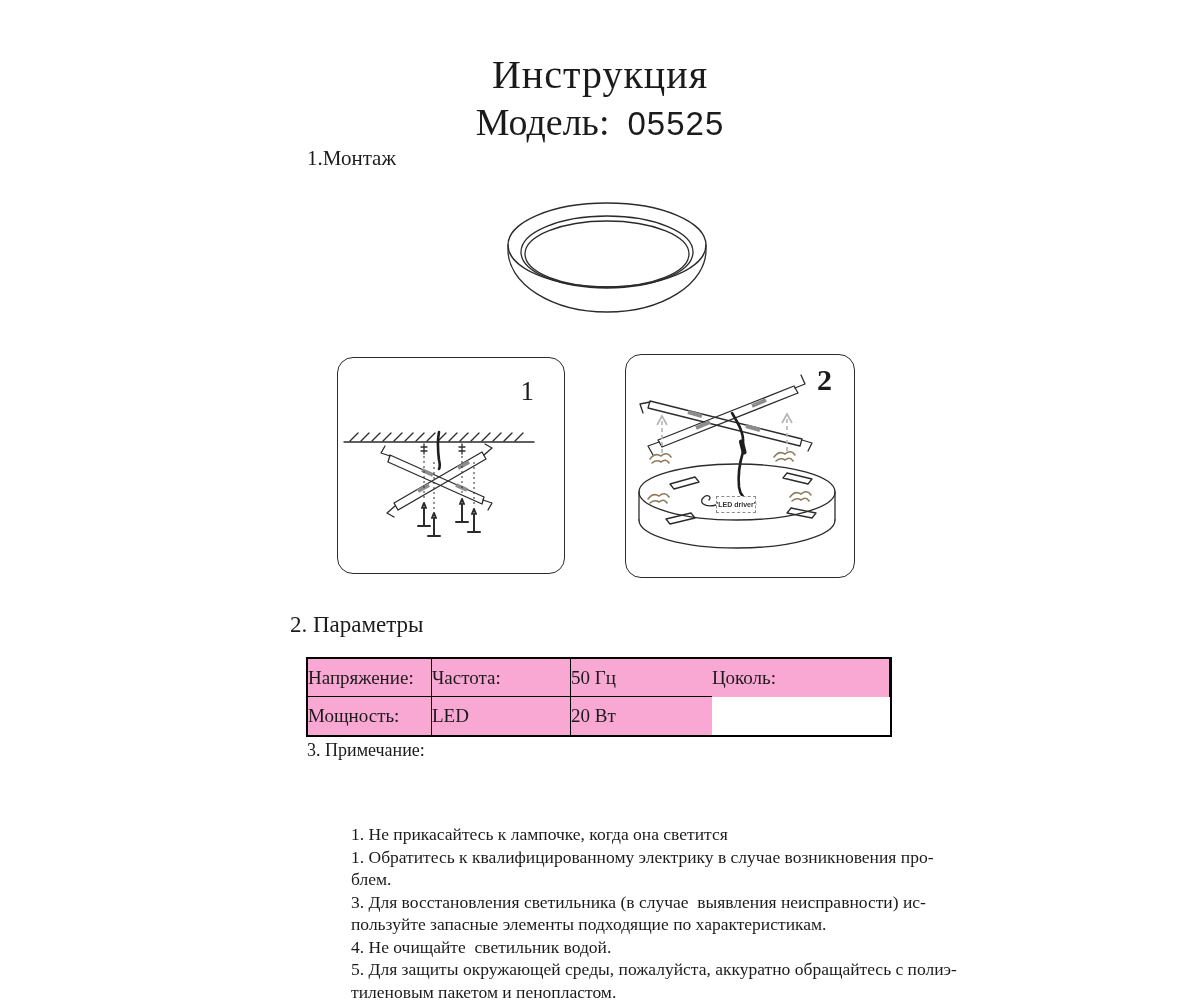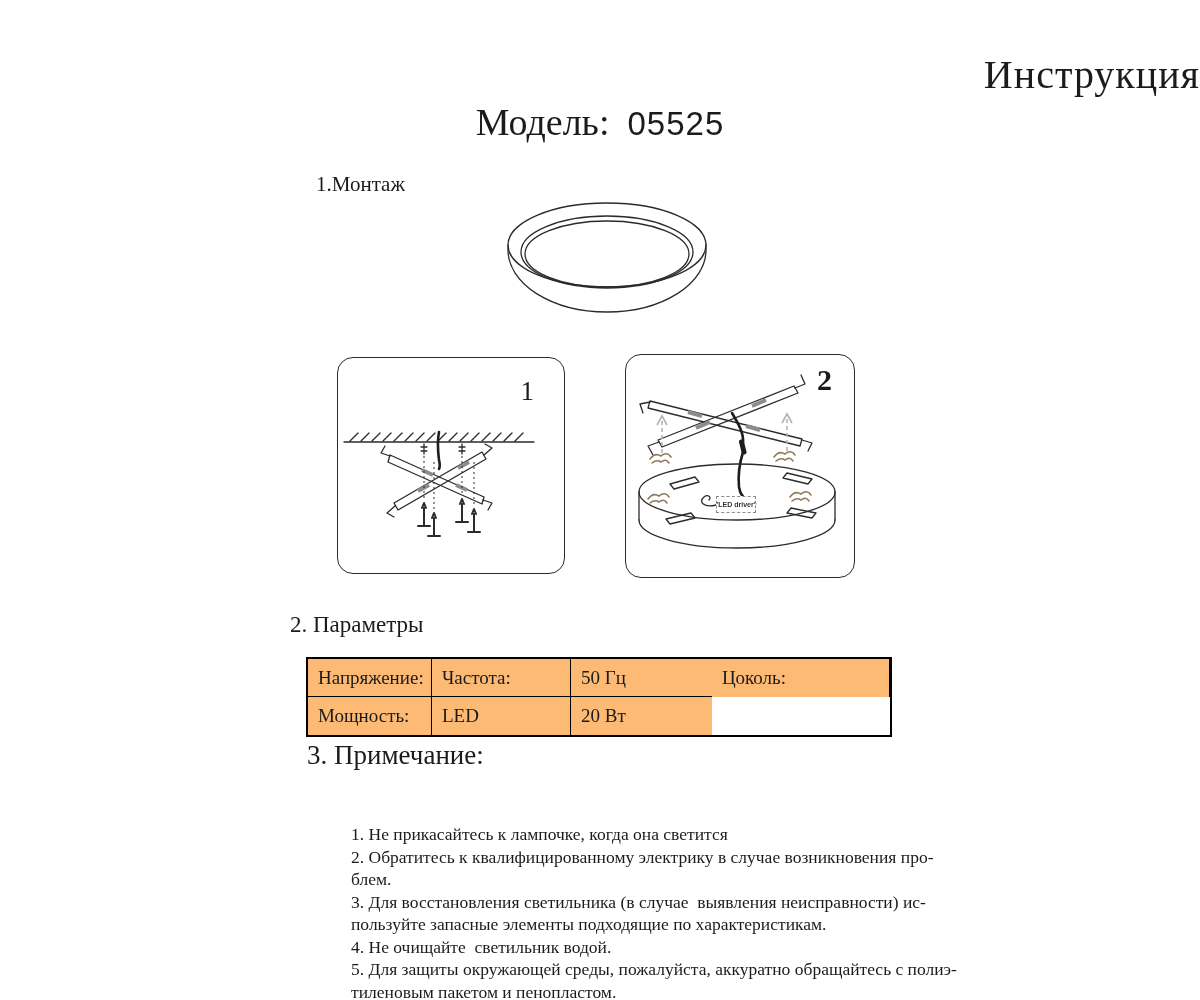--- a/index.html
+++ b/index.html
@@ -2,33 +2,33 @@
 <html><head>
 <meta charset="utf-8">
 <style>
   html,body{margin:0;padding:0;background:#ffffff;}
   .page{
     position:relative;width:1200px;height:1000px;background:#ffffff;
     color:#1b1b1b;font-family:"Liberation Serif",serif;overflow:hidden;
   }
   .abs{position:absolute;}
   .doc-title{
-    left:0;top:54px;width:1200px;text-align:right;
+    left:0;top:54px;width:1200px;text-align:center;
     font-size:40px;line-height:1.05;letter-spacing:1px;
   }
   .model-line{
     left:0;top:103px;width:1200px;text-align:center;font-size:38px;line-height:1.05;
   }
   .model-number{
     font-family:"Liberation Sans",sans-serif;font-size:33px;margin-left:18px;
     letter-spacing:1px;
   }
-  .h-mount{left:316px;top:146px;font-size:21px;margin-top:26px;}
+  .h-mount{left:307px;top:146px;font-size:21px;}
   .h-params{left:290px;top:612px;font-size:23px;}
-  .h-notes{left:307px;top:740px;font-size:27px;text-align:right;}
+  .h-notes{left:307px;top:740px;font-size:18px;text-align:right;}
 
   .lamp-figure{left:505px;top:200px;}
 
   .panel{
     border:1.6px solid #2b2b2b;border-radius:16px;background:#fff;
   }
   .panel1{left:337px;top:357px;width:226px;height:215px;}
   .panel2{left:625px;top:354px;width:228px;height:222px;}
   .step-num{position:absolute;font-size:27px;color:#1b1b1b;}
   .step-num.n1{right:30px;top:18px;}
@@ -46,22 +46,22 @@
   .params-table{
     left:306px;top:657px;width:582px;
     border:2px solid #000;
     display:grid;
     grid-template-columns:124px 139px 141px 178px;
     grid-auto-rows:38px;
     font-size:19px;
   }
   .params-table .cell{
     border-right:1.5px solid #000;border-bottom:1.5px solid #000;
-    display:flex;align-items:center;padding-left:10px;box-sizing:border-box;
-    background:#fdba74;
+    display:flex;align-items:center;box-sizing:border-box;
+    background:#f9a8d4;
   }
   .params-table .cell.last-col{border-right:none;}
   .params-table .cell.last-row{border-bottom:none;}
 
   .notes{left:307px;top:823px;font-size:17.5px;line-height:22.5px;margin-left:44px;}
   .notes .note-line{white-space:pre;}
 
   svg .ink{stroke:#2b2b2b;stroke-width:1.3;fill:none;stroke-linecap:round;stroke-linejoin:round;}
   svg .ink-thick{stroke:#1d1d1d;stroke-width:2.6;fill:none;stroke-linecap:round;}
   svg .dotline{stroke:#2b2b2b;stroke-width:1;fill:none;stroke-dasharray:2 3;}
@@ -211,21 +211,21 @@
     <div class="cell last-row">Цоколь:</div>
     <div class="cell last-row">Мощность:</div>
     <div class="cell last-row">LED</div>
     <div class="cell last-col last-row">20 Вт</div>
   </div>
 
   <div class="abs h-notes">3. Примечание:</div>
 
   <div class="abs notes">
     <div class="note-line">1. Не прикасайтесь к лампочке, когда она светится</div>
-    <div class="note-line">2. Обратитесь к квалифицированному электрику в случае возникновения про-</div>
+    <div class="note-line">1. Обратитесь к квалифицированному электрику в случае возникновения про-</div>
     <div class="note-line">блем.</div>
     <div class="note-line">3. Для восстановления светильника (в случае  выявления неисправности) ис-</div>
     <div class="note-line">пользуйте запасные элементы подходящие по характеристикам.</div>
     <div class="note-line">4. Не очищайте  светильник водой.</div>
     <div class="note-line">5. Для защиты окружающей среды, пожалуйста, аккуратно обращайтесь с полиэ-</div>
     <div class="note-line">тиленовым пакетом и пенопластом.</div>
   </div>
 
 </div>
 

